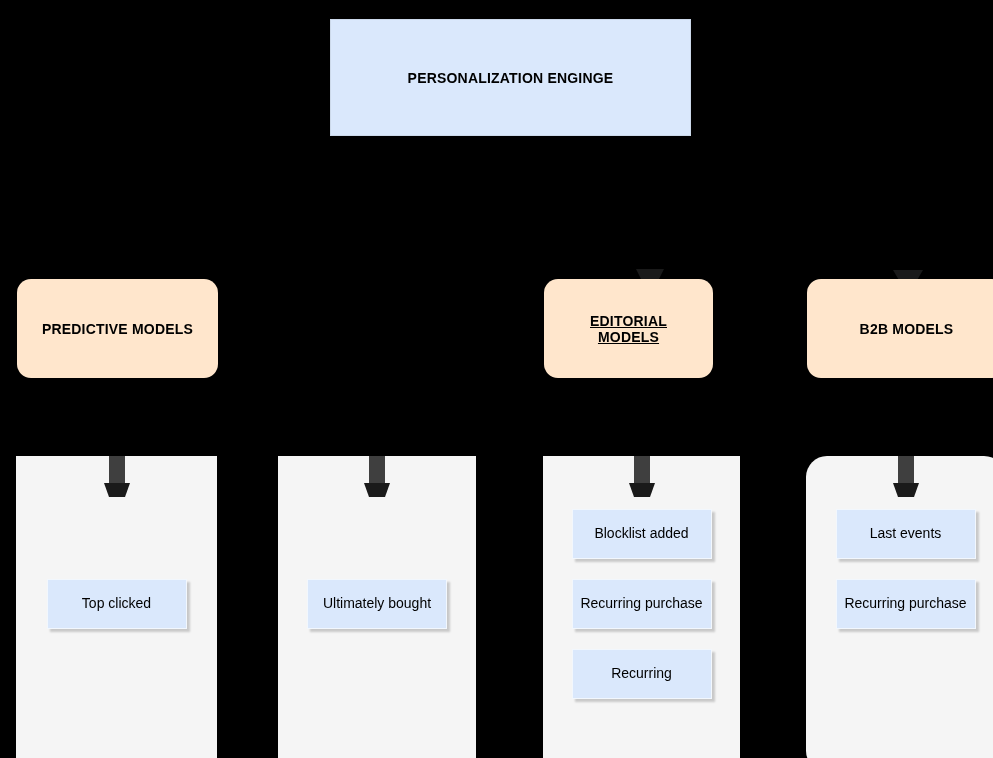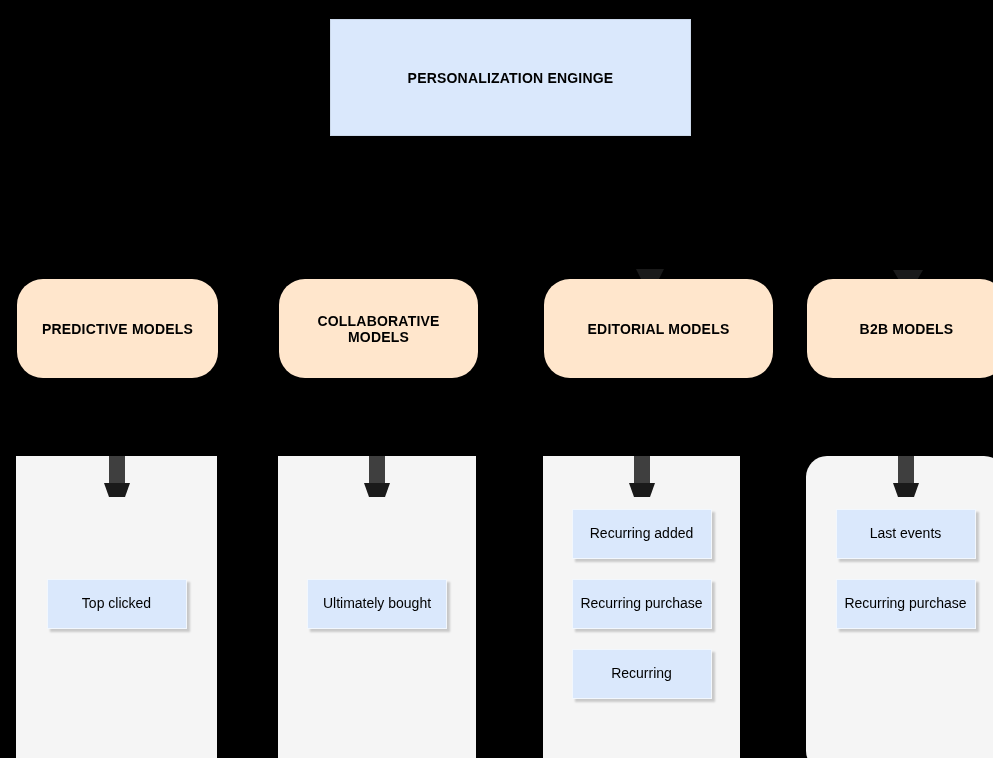--- a/index.html
+++ b/index.html
@@ -22,28 +22,28 @@
   
   .title-box {
     position: absolute; left: 314px; top: 3px; width: 361px; height: 117px;
     background: var(--box-blue); border: 1px solid #ccd9ea;
     display: flex; align-items: center; justify-content: center;
     font-size: 14px; font-weight: bold; letter-spacing: 0.2px; text-align: center;
   }
 
   
   .model-box {
-    position: absolute; top: 263px; height: 99px; border-radius: 26px;
+    position: absolute; top: 263px; height: 99px; border-radius: 14px;
     background: var(--box-orange);
     display: flex; align-items: center; justify-content: center;
     font-size: 14px; font-weight: bold; letter-spacing: 0.2px; text-align: center;
   }
   .pos-predictive    { left: 1px;   width: 201px; }
   .pos-collaborative { left: 263px; width: 199px; }
-  .pos-editorial     { left: 528px; width: 229px; }
+  .pos-editorial     { left: 528px; width: 169px; text-decoration: underline; }
   .pos-b2b           { left: 791px; width: 199px; }
 
   
   .connector-tip {
     position: absolute; width: 0; height: 0;
     border-left: 7px solid transparent; border-right: 7px solid transparent;
     border-top: 12px solid var(--arrow);
   }
   .tip-editorial { left: 620px; top: 253px; border-left-width: 6px; border-right-width: 6px; }
   .tip-b2b       { left: 877px; top: 254px; }
@@ -89,23 +89,20 @@
   <div class="title-box">
     <span>PERSONALIZATION ENGINGE</span>
   </div>
 
   <div class="connector-tip tip-editorial"></div>
   <div class="connector-tip tip-b2b"></div>
 
   <div class="model-box pos-predictive">
     <span>PREDICTIVE MODELS</span>
   </div>
-  <div class="model-box pos-collaborative">
-    <span>COLLABORATIVE MODELS</span>
-  </div>
   <div class="model-box pos-editorial">
     <span>EDITORIAL MODELS</span>
   </div>
   <div class="model-box pos-b2b">
     <span>B2B MODELS</span>
   </div>
 
   <div class="panel pos-panel-predictive">
     <div class="arrow">
       <div class="shaft"></div>
@@ -120,21 +117,21 @@
       <div class="head"></div>
     </div>
     <div class="item row-1">Ultimately bought</div>
   </div>
 
   <div class="panel pos-panel-editorial">
     <div class="arrow">
       <div class="shaft"></div>
       <div class="head"></div>
     </div>
-    <div class="item row-0">Recurring added</div>
+    <div class="item row-0">Blocklist added</div>
     <div class="item row-1">Recurring purchase</div>
     <div class="item row-2">Recurring</div>
   </div>
 
   <div class="panel pos-panel-b2b">
     <div class="arrow">
       <div class="shaft"></div>
       <div class="head"></div>
     </div>
     <div class="item row-0">Last events</div>

